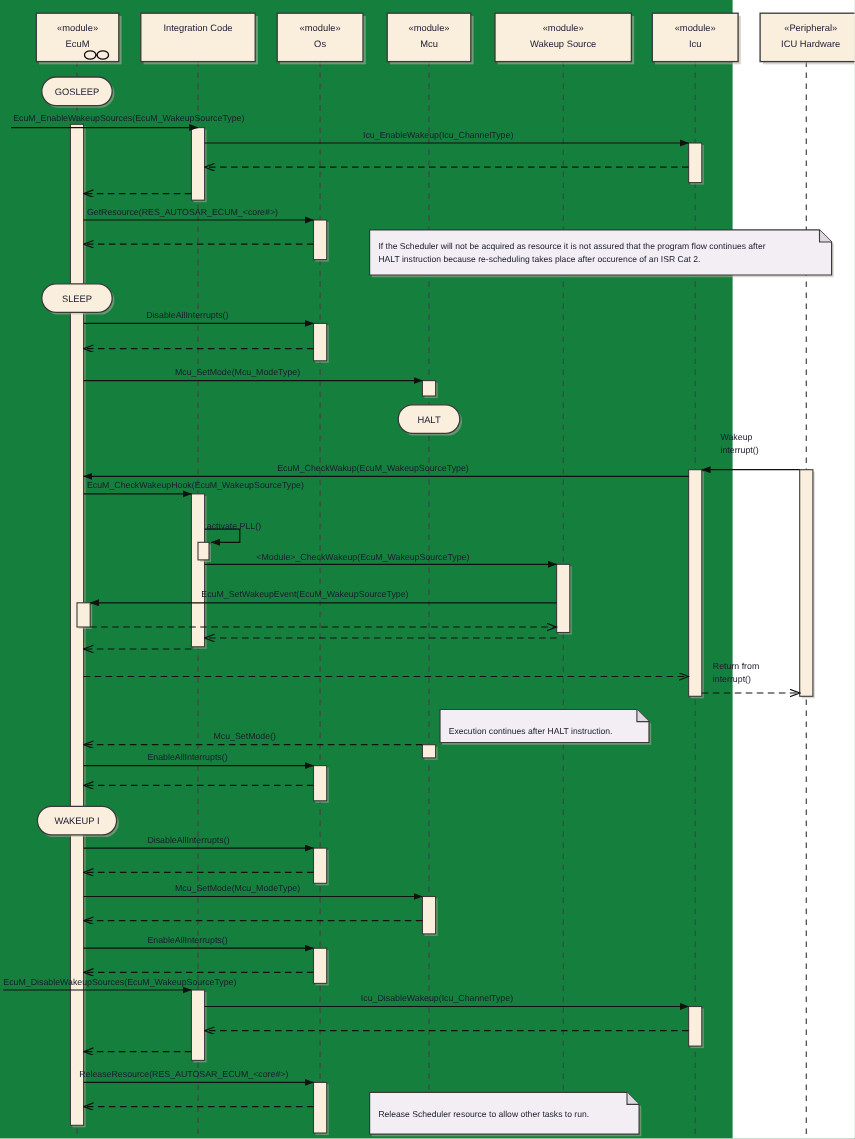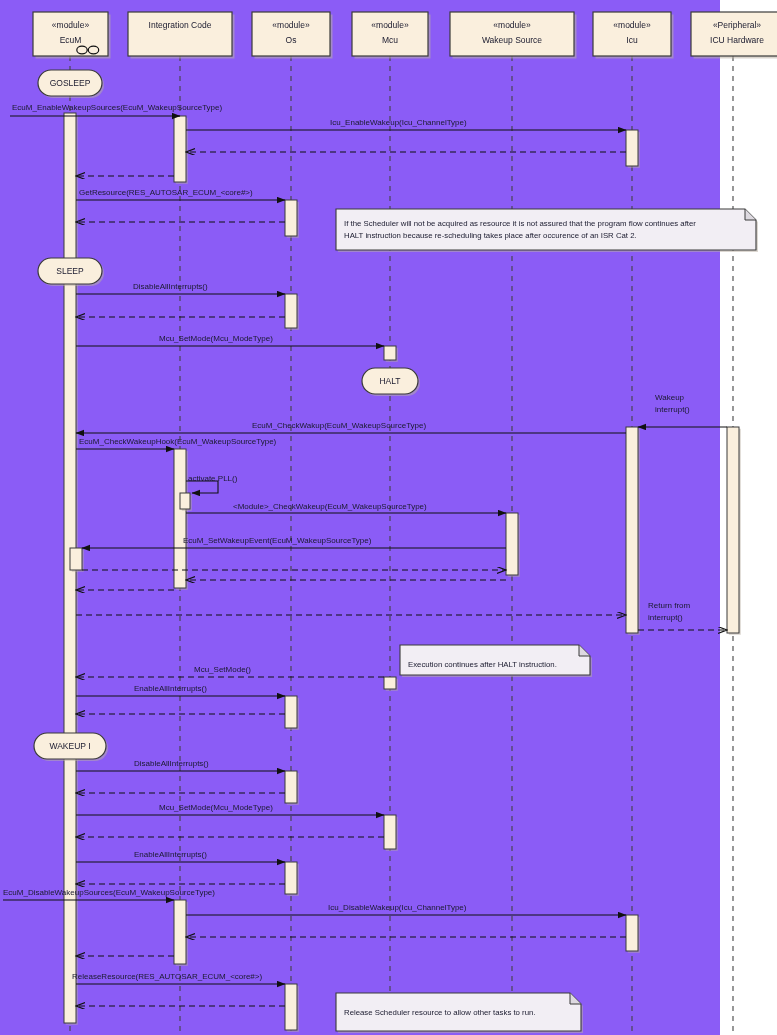--- a/index.html
+++ b/index.html
@@ -1,21 +1,21 @@
 <!DOCTYPE html>
 <html><head>
 <meta charset="utf-8">
 <title>EcuM Sleep Sequence Diagram</title>
 <style>
   html,body{margin:0;padding:0;background:#ffffff;}
   body{
     font-family:"Liberation Sans", sans-serif;
     width:777px;height:1035px;overflow:hidden;
   }
-  #canvas{position:relative;width:720px;height:1035px;background:#8b5cf6;text-align:center;}
+  #canvas{position:relative;width:666px;height:1035px;background:#15803d;text-align:center;}
   svg#diagram{position:absolute;left:0;top:0;width:777px;height:1035px;}
 
   .lbl{
     font-family:"Liberation Sans", sans-serif;
     font-size:8px;
     fill:#1a1a2e;
   }
   .lbl-hdr{font-size:8.5px;}
   .lbl-note{font-size:7.8px;}
   .lbl-state{font-size:8.5px;}

